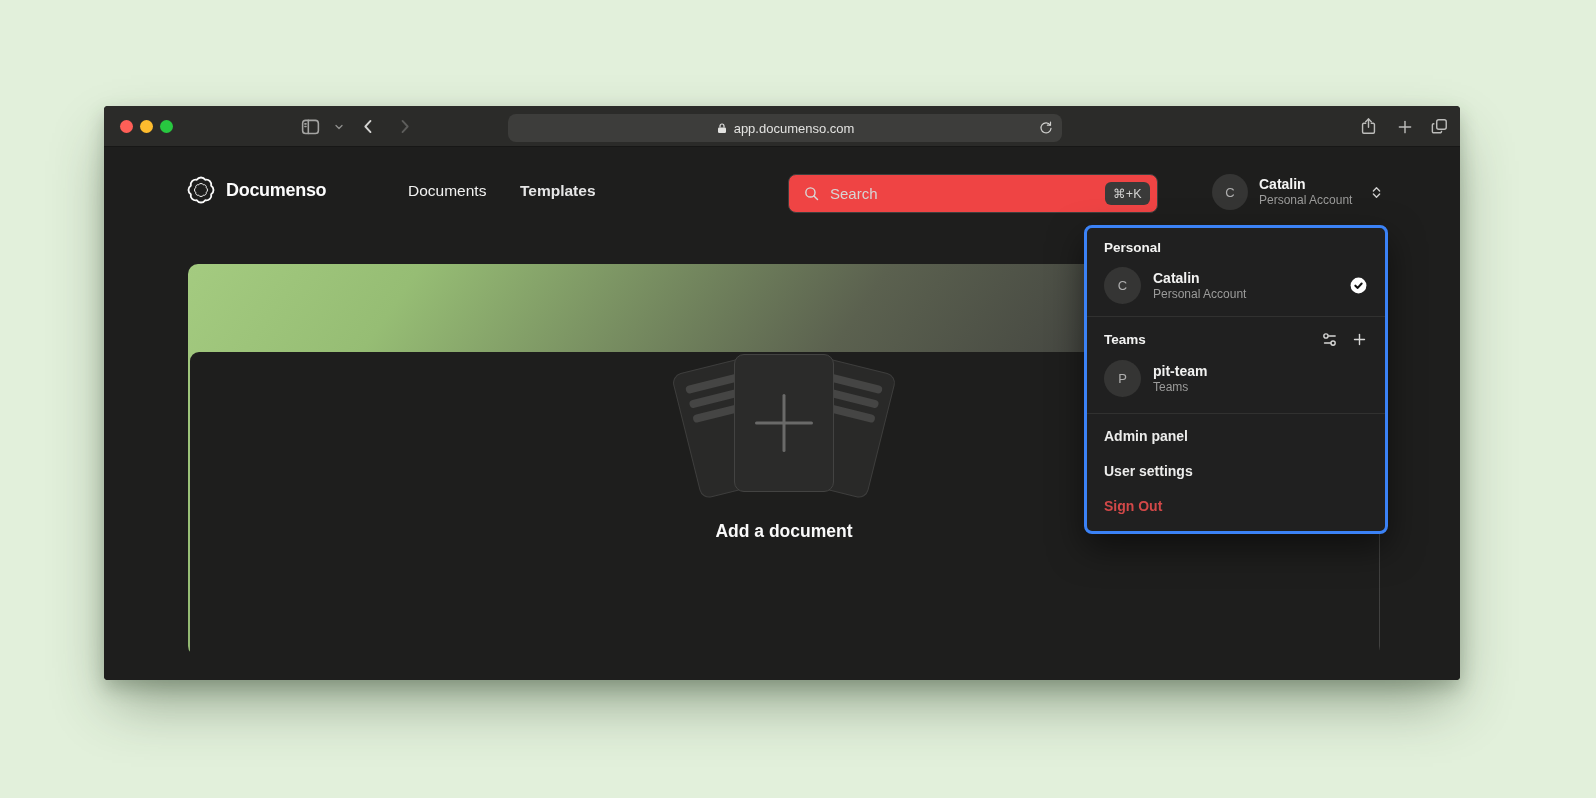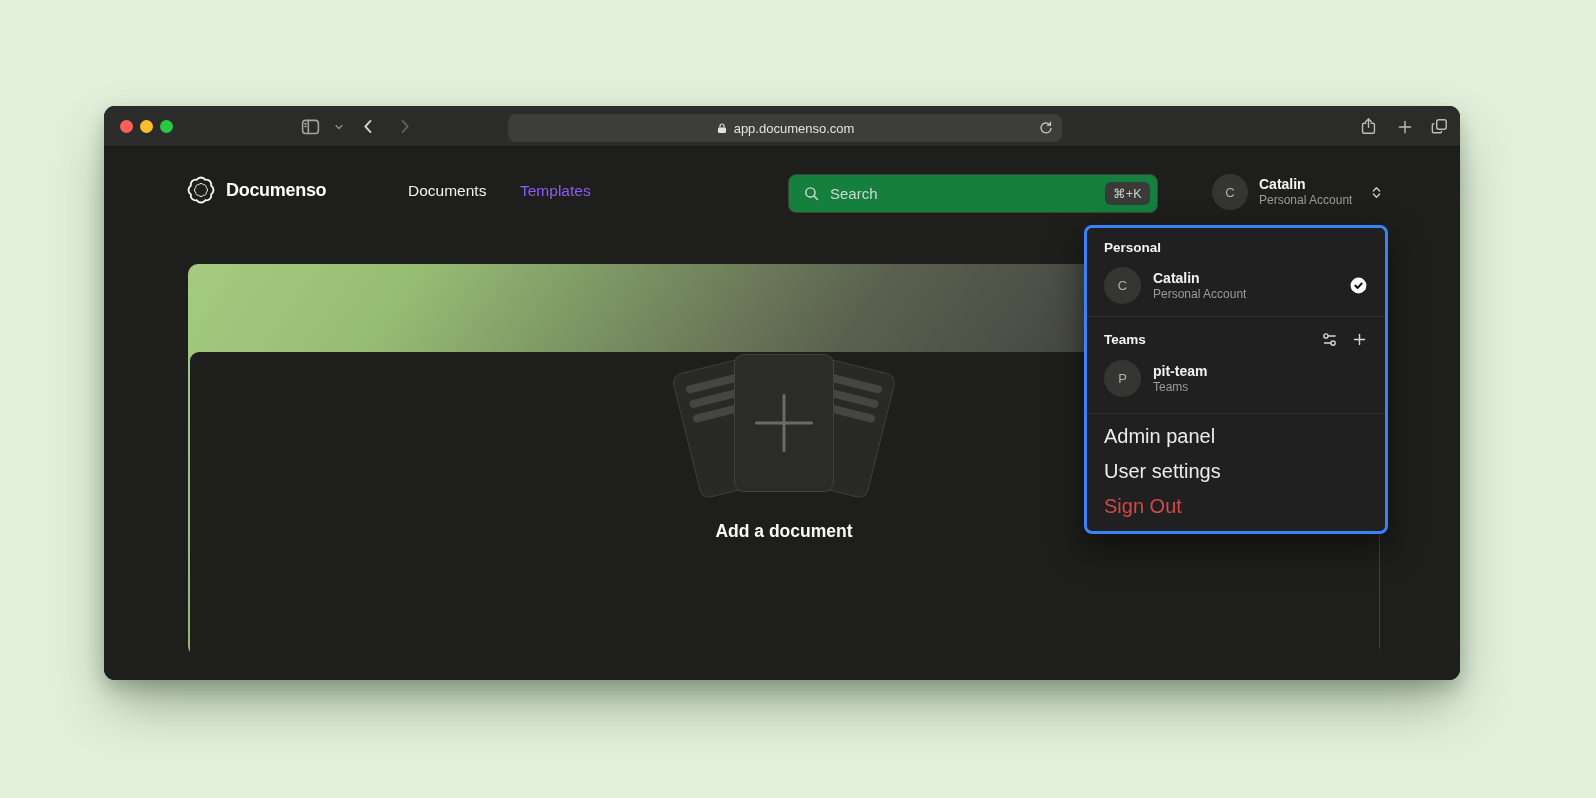--- a/index.html
+++ b/index.html
@@ -4,21 +4,21 @@
 <style>
   * { margin:0; padding:0; box-sizing:border-box; }
   html,body { background:#e2f0db; }
   .stage {
     position:relative; width:1596px; height:798px; overflow:hidden;
     background:#e2f0db; font-family:"Liberation Sans", sans-serif;
   }
   
   .window {
     position:absolute; left:104px; top:106px; width:1356px; height:574px;
-    border-radius:11px; overflow:hidden; background:#1e1e1d;
+    border-radius:4px; overflow:hidden; background:#1e1e1d;
     box-shadow:0 28px 55px -8px rgba(45,65,40,.45), 0 8px 18px rgba(45,65,40,.25);
   }
   .titlebar {
     position:relative; height:41px; background:#2b2b29;
     border-bottom:1px solid rgba(0,0,0,.45);
   }
   .lights { position:absolute; left:16px; top:14px; display:flex; gap:7px; }
   .light { width:13px; height:13px; border-radius:50%; border:none; cursor:default; }
   .light.red { background:#ff5f57; } .light.yellow { background:#febc2e; } .light.green { background:#28c840; }
   .tb-btn { position:absolute; top:0; height:41px; display:flex; align-items:center; color:#a4a4a2; background:none; border:none; }
@@ -27,24 +27,24 @@
     background:#3d3d3b; border-radius:8px; display:flex; align-items:center; justify-content:center;
     gap:6px; color:#e2e2e0; font-size:13px; cursor:text;
   }
   .url-refresh { position:absolute; right:9px; top:6px; color:#cfcfcd; background:none; border:none; display:flex; }
   
   .app { position:absolute; top:42px; left:0; right:0; bottom:0; background:#1e1e1d; }
   .brand { position:absolute; left:82px; top:27px; display:flex; align-items:center; gap:10px; color:#fafafa; cursor:pointer; }
   .brand-name { font-size:18px; font-weight:700; letter-spacing:-.3px; color:#fcfcfc; }
   .nav-link { position:absolute; top:34px; font-size:15.5px; background:none; border:none; cursor:pointer; }
   .nav-link.active { left:304px; color:#f2f2f1; font-weight:400; }
-  .nav-link.muted { left:416px; color:#8b5cf6; font-weight:400; }
+  .nav-link.muted { left:416px; color:#e5e5e5; font-weight:700; }
   .search {
     position:absolute; left:684px; top:26px; width:370px; height:39px;
-    border:1px solid #3f3f3e; border-radius:8px; background:#15803d;
+    border:1px solid #3f3f3e; border-radius:8px; background:#ef4444;
     display:flex; align-items:center; padding:0 7px 0 14px; color:#d9d9d8;
   }
   .search input {
     flex:1; background:transparent; border:none; outline:none;
     margin-left:10px; font-size:15px; color:#e8e8e8; font-family:inherit;
   }
   .search input::placeholder { color:#d6d6d5; opacity:1; }
   .kbd {
     background:#3a3a39; border-radius:6px; padding:4px 8px;
     font-size:12.5px; color:#d3d3d2; letter-spacing:.3px;
@@ -71,22 +71,22 @@
   .row-sub { font-size:12px; color:#9b9b9a; line-height:15px; }
   .row-check { margin-left:auto; display:flex; }
   .menu-div { height:1px; background:#313130; }
   .menu-sec2 { padding:12px 14px 16px; }
   .teams-head { display:flex; align-items:center; padding:2px 3px 0; }
   .teams-icons { margin-left:auto; display:flex; gap:13px; color:#d6d6d5; }
   .icon-btn { background:none; border:none; color:#d6d6d5; display:flex; cursor:pointer; padding:0; }
   .menu-sec3 { padding:5px 0 7px; }
   .menu-item {
     display:block; width:100%; text-align:left; height:35px; line-height:35px;
-    padding:0 17px; font-size:20px; color:#ececeb; background:none; border:none;
-    font-family:inherit; cursor:pointer;
+    padding:0 17px; font-size:14px; color:#ececeb; background:none; border:none;
+    font-family:inherit; cursor:pointer;font-weight:bold;
   }
   .menu-item.danger { color:#d24848; }
   
   .dropzone {
     position:absolute; left:84px; top:116px; width:1192px; height:392px;
     border-radius:10px; padding:1.5px; cursor:pointer;
     background:linear-gradient(125deg, #a4cb80 0%, #96bd74 16%, #5b614f 48%, #3d3d3c 72%, #414140 100%);
   }
   .dz-inner { width:100%; height:100%; border-radius:9px; background:#1e1e1d; }
   .cards { position:relative; width:270px; height:150px; margin:86px auto 0; }

